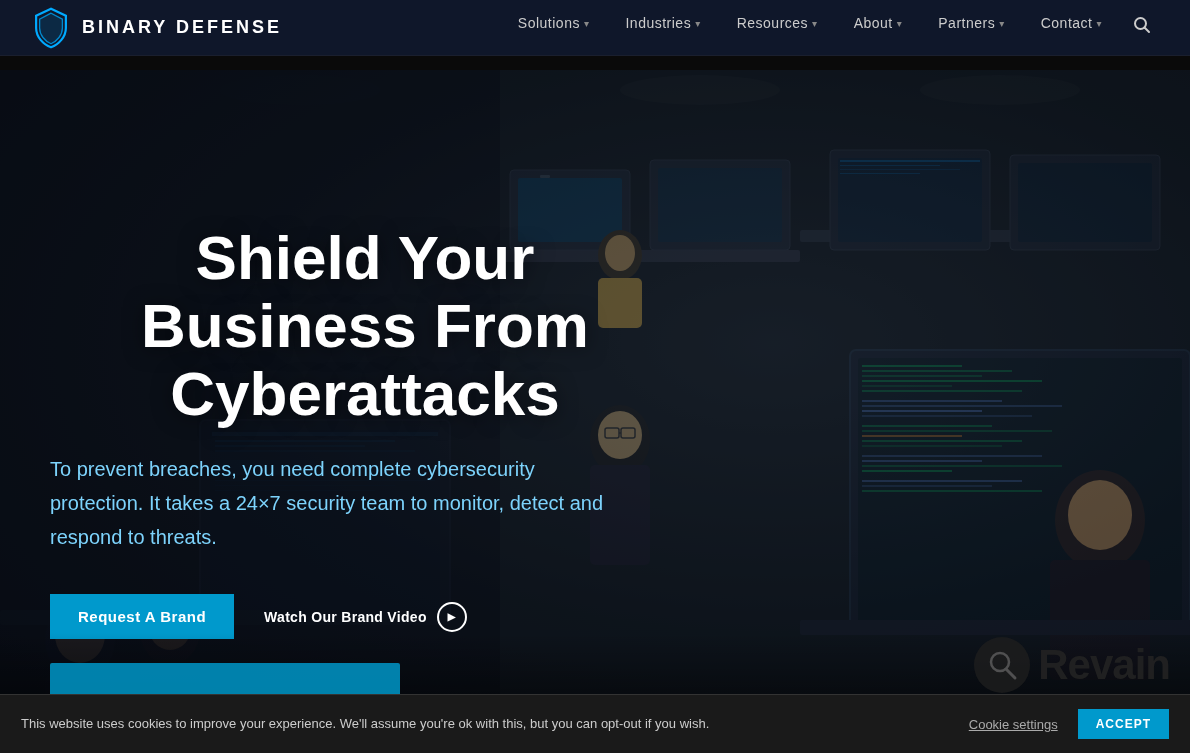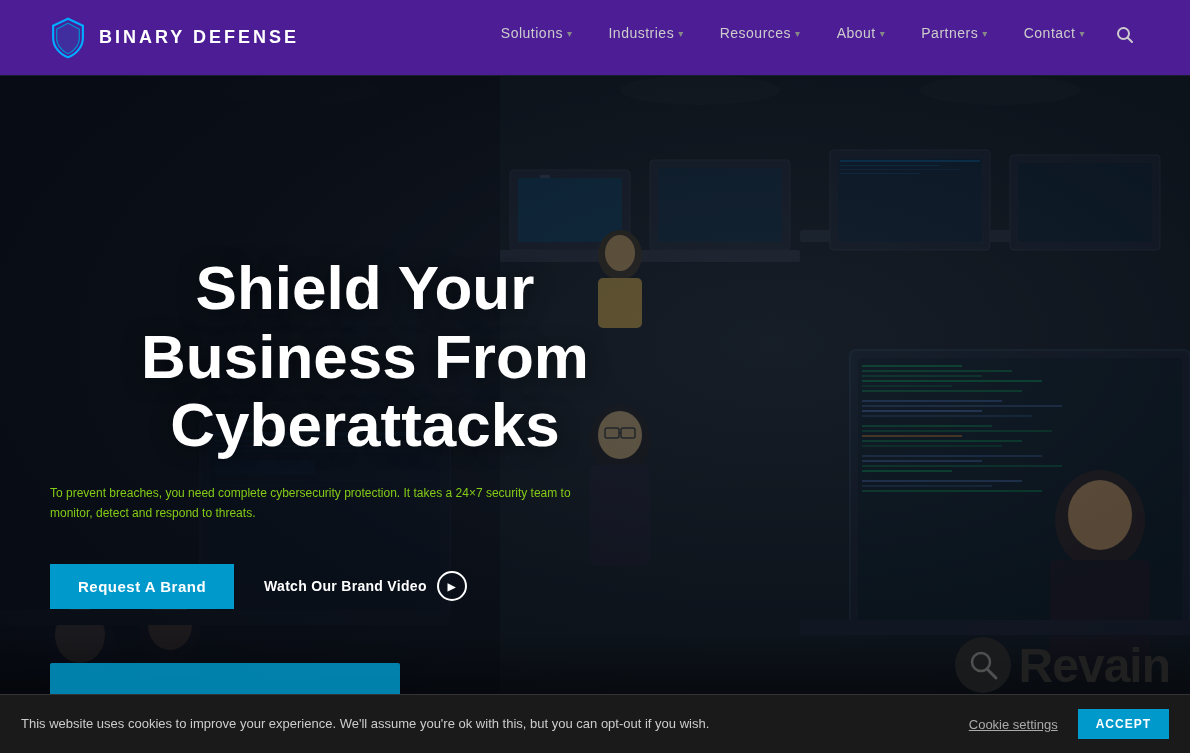--- a/index.html
+++ b/index.html
@@ -2,26 +2,26 @@
 <html><head>
   <meta charset="utf-8">
   <style>
     * { margin: 0; padding: 0; box-sizing: border-box; }
     body { font-family: 'Arial', sans-serif; background: #0a0a0a; color: #fff; overflow-x: hidden; width: 1190px; }
 
     
     nav {
       position: fixed;
       top: 0; left: 0; right: 0;
-      height: 76px;
-      background: #4c1d95;
+      height: 56px;
+      background: #0f172a;
       display: flex;
       align-items: center;
       justify-content: space-between;
-      padding: 0 47px;
+      padding: 0 30px;
       z-index: 100;
       border-bottom: 1px solid #1a1f2e;
     }
     .nav-logo {
       display: flex;
       align-items: center;
       gap: 10px;
       text-decoration: none;
     }
     .logo-shield {
@@ -92,23 +92,23 @@
     .hero-title {
       font-size: 62px;
       font-weight: 900;
       line-height: 1.1;
       color: #ffffff;
       margin-bottom: 24px;
       text-shadow: 0 2px 20px rgba(0,0,0,0.5);
       text-align: center;
     }
     .hero-subtitle {
-      font-size: 12px;
+      font-size: 20px;
       line-height: 1.7;
-      color: #84cc16;
+      color: #7dd3fc;
       max-width: 560px;
       margin-bottom: 40px;
     }
     .hero-cta-row {
       display: flex;
       align-items: center;
       gap: 30px;
     }
     .btn-demo {
       background: #0099cc;
@@ -227,21 +227,21 @@
       background: rgba(30,30,30,0.85);
       border-radius: 50%;
       display: flex;
       align-items: center;
       justify-content: center;
       font-size: 26px;
       color: #555;
       font-weight: 300;
     }
     .revain-text {
-      font-size: 48px;
+      font-size: 42px;
       font-weight: 700;
       color: #1a1a1a;
       letter-spacing: -1px;
     }
   </style>
 </head>
 <body>
 
 <nav>
   <a class="nav-logo" href="#">

